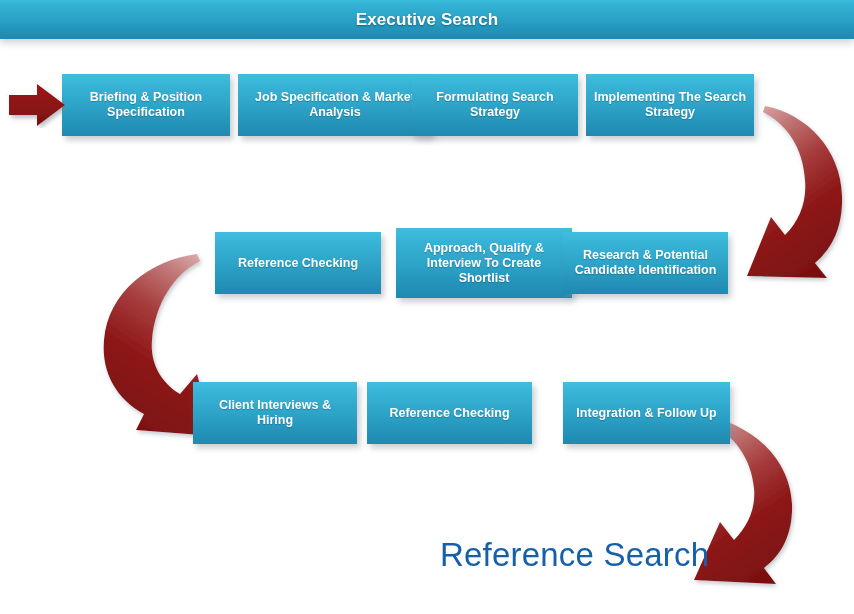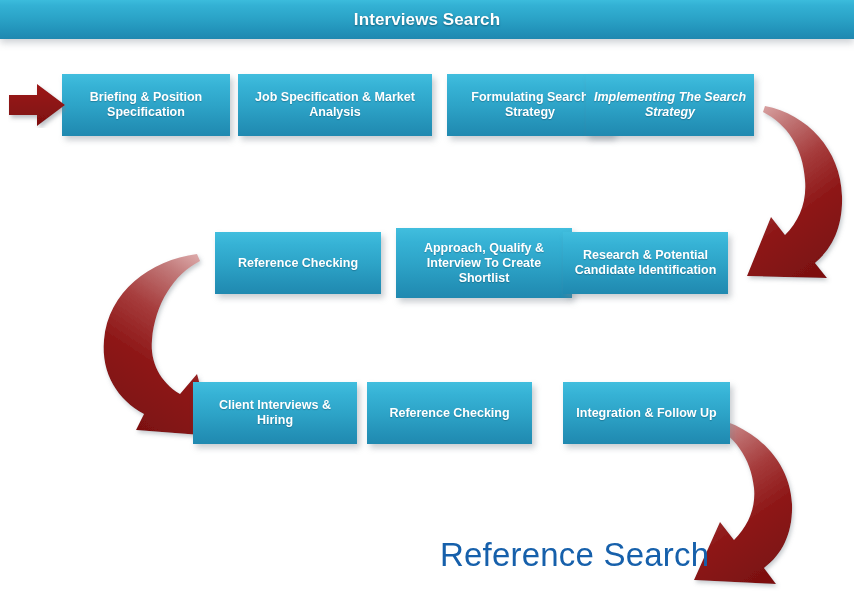--- a/index.html
+++ b/index.html
@@ -106,21 +106,21 @@
     white-space: nowrap;
     z-index: 4;
   }
 </style>
 </head>
 <body>
 
 <div id="stage">
 
   <div id="header-bar">
-    <div id="header-title">Interviews Search</div>
+    <div id="header-title">Executive Search</div>
   </div>
 
   <svg id="start-arrow" viewBox="0 0 58 46">
     <defs>
       <filter id="shFlat" x="-40%" y="-40%" width="200%" height="200%">
         <feDropShadow dx="2" dy="3" stdDeviation="2.2" flood-color="#77818a" flood-opacity="0.5"></feDropShadow>
       </filter>
       <linearGradient id="gFlatRed" x1="0" y1="0" x2="0" y2="1">
         <stop offset="0%" stop-color="#9d1818"></stop>
         <stop offset="45%" stop-color="#8e1414"></stop>
@@ -192,24 +192,24 @@
              C60,114 68,96 66,76
              C63,46 46,22 20,11 Z" fill="url(#gSw3)" filter="url(#shSw3)"></path>
   </svg>
 
   <div class="pbox" style="left:62px;  top:74px; width:168px; height:62px;">
     <span class="ptext">Briefing &amp; Position Specification</span>
   </div>
   <div class="pbox" style="left:238px; top:74px; width:194px; height:62px;">
     <span class="ptext">Job Specification &amp; Market Analysis</span>
   </div>
-  <div class="pbox" style="left:412px; top:74px; width:166px; height:62px;margin-left:35px;">
+  <div class="pbox" style="left:412px; top:74px; width:166px; height:62px;">
     <span class="ptext">Formulating Search Strategy</span>
   </div>
-  <div class="pbox" style="left:586px; top:74px; width:168px; height:62px;font-style:italic;">
+  <div class="pbox" style="left:586px; top:74px; width:168px; height:62px;">
     <span class="ptext">Implementing The Search Strategy</span>
   </div>
 
   <div class="pbox" style="left:215px; top:232px; width:166px; height:62px;">
     <span class="ptext">Reference Checking</span>
   </div>
   <div class="pbox" style="left:396px; top:228px; width:176px; height:70px;">
     <span class="ptext">Approach, Qualify &amp; Interview To Create Shortlist</span>
   </div>
   <div class="pbox" style="left:193px; top:382px; width:164px; height:62px;">

